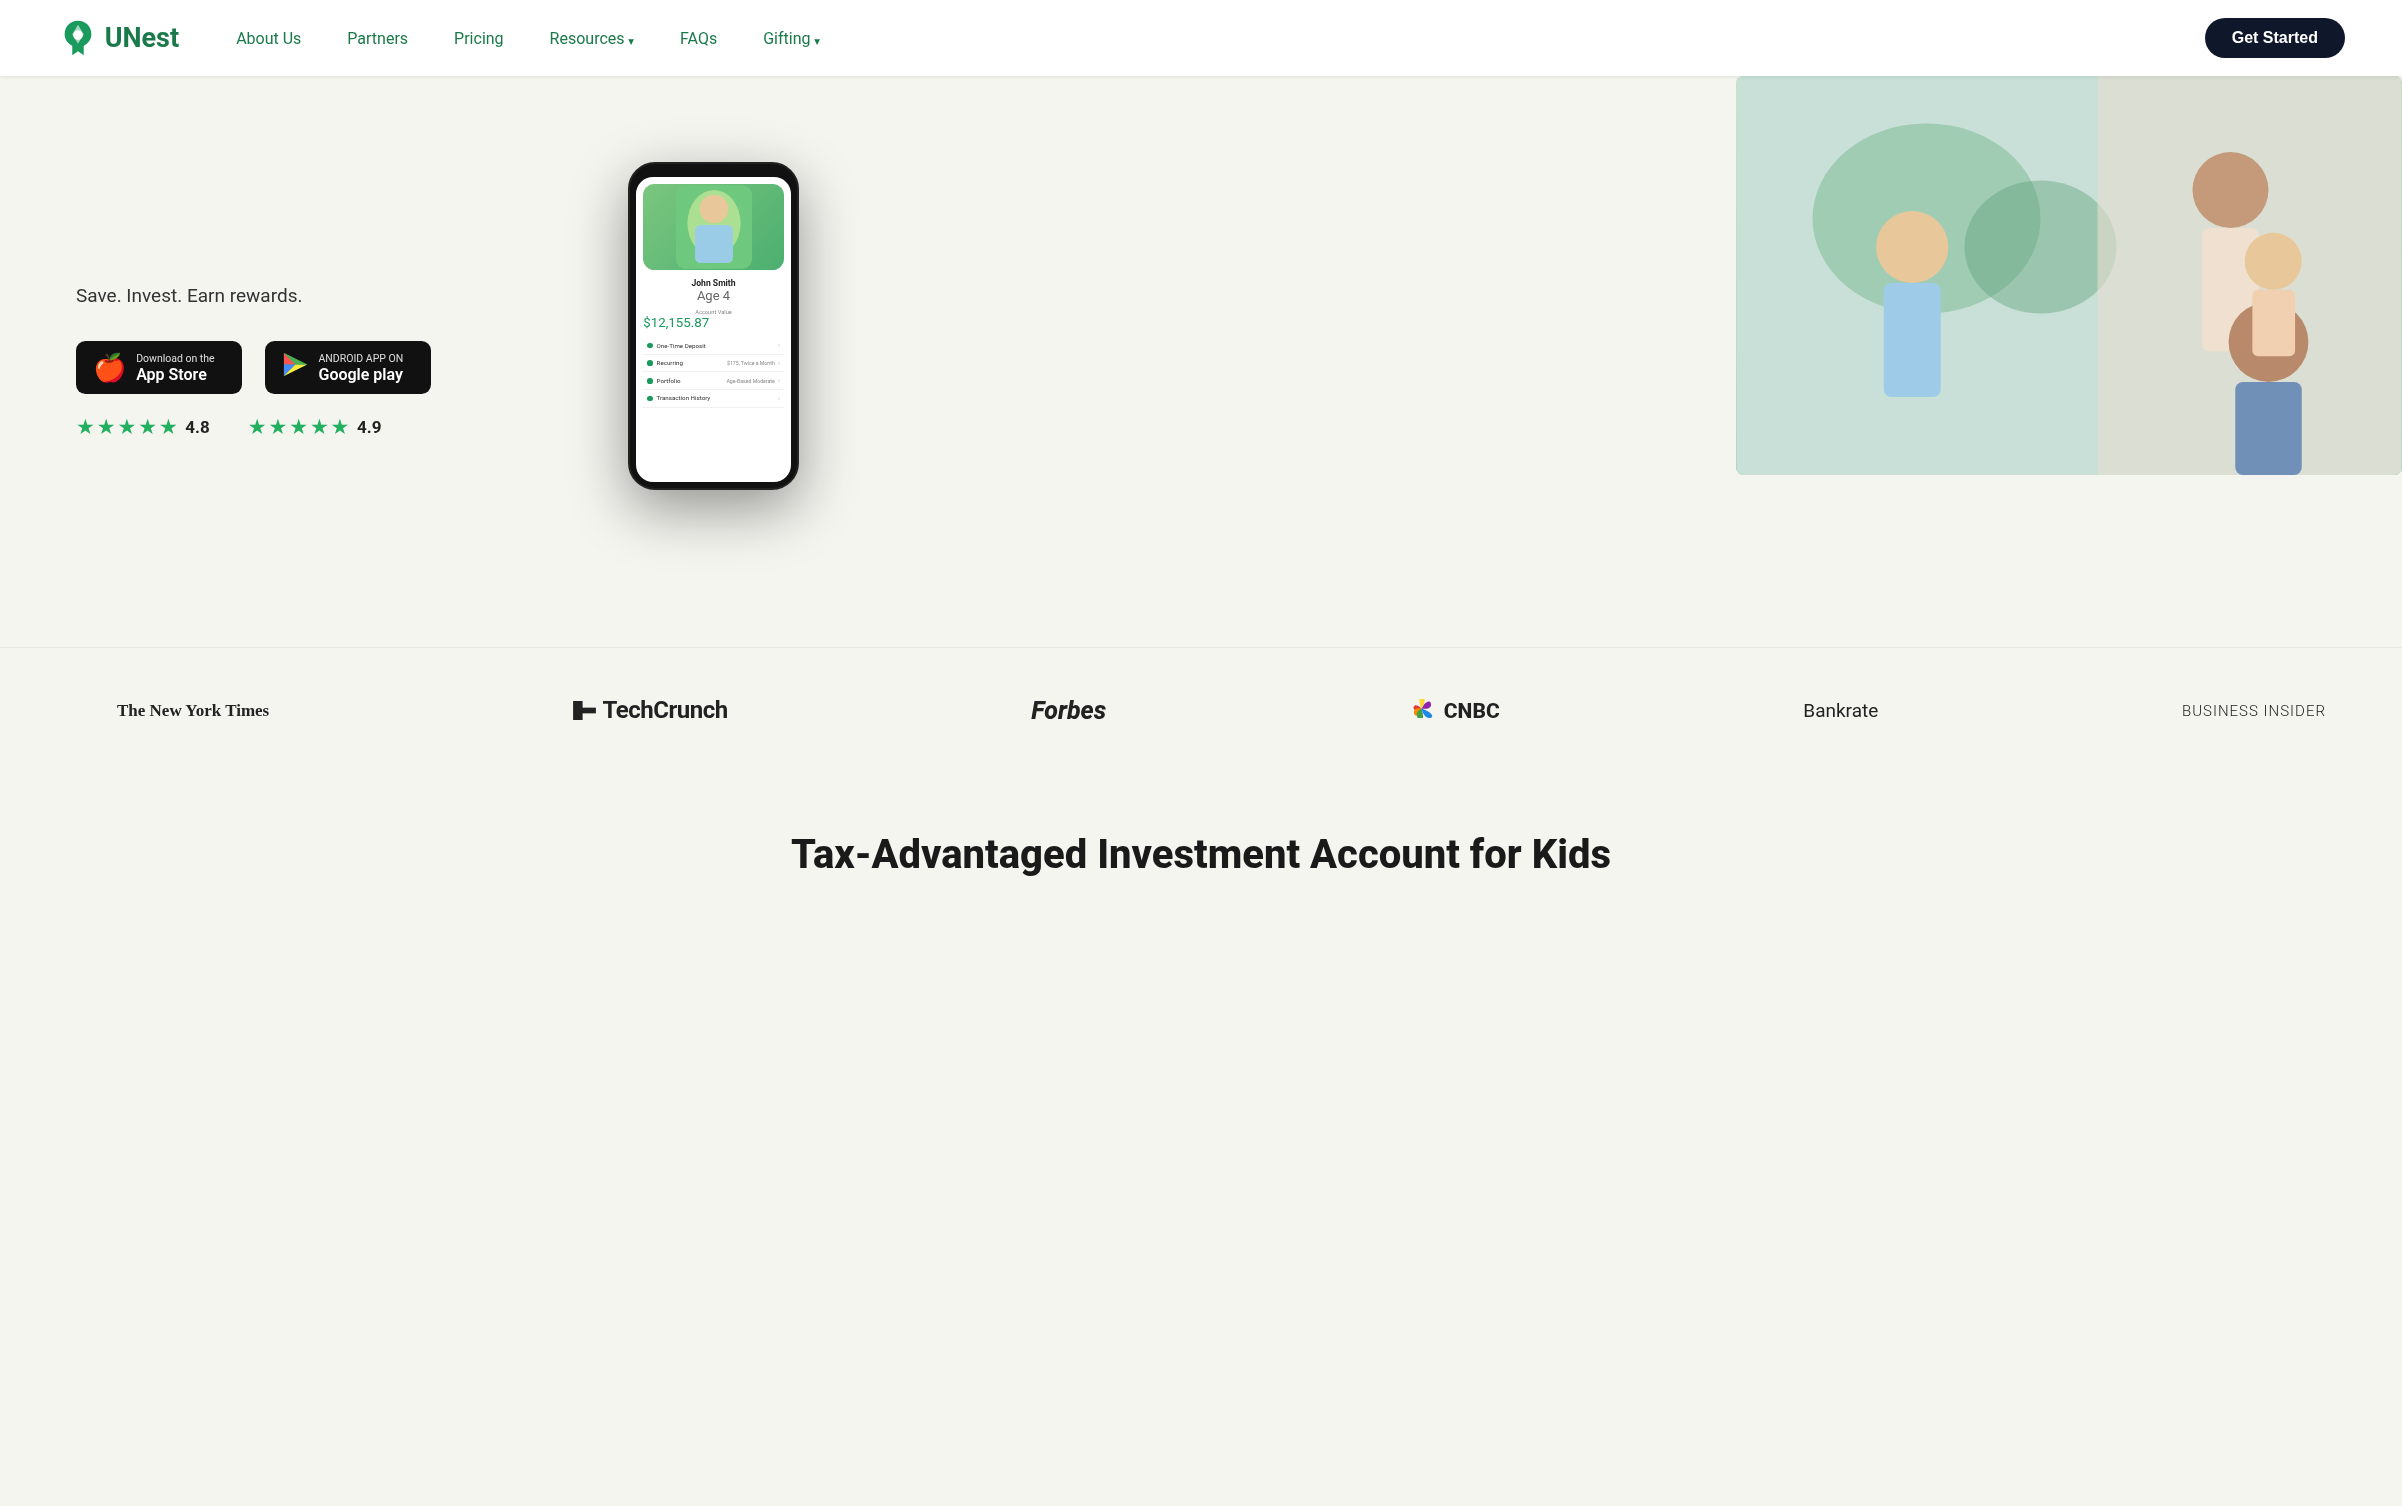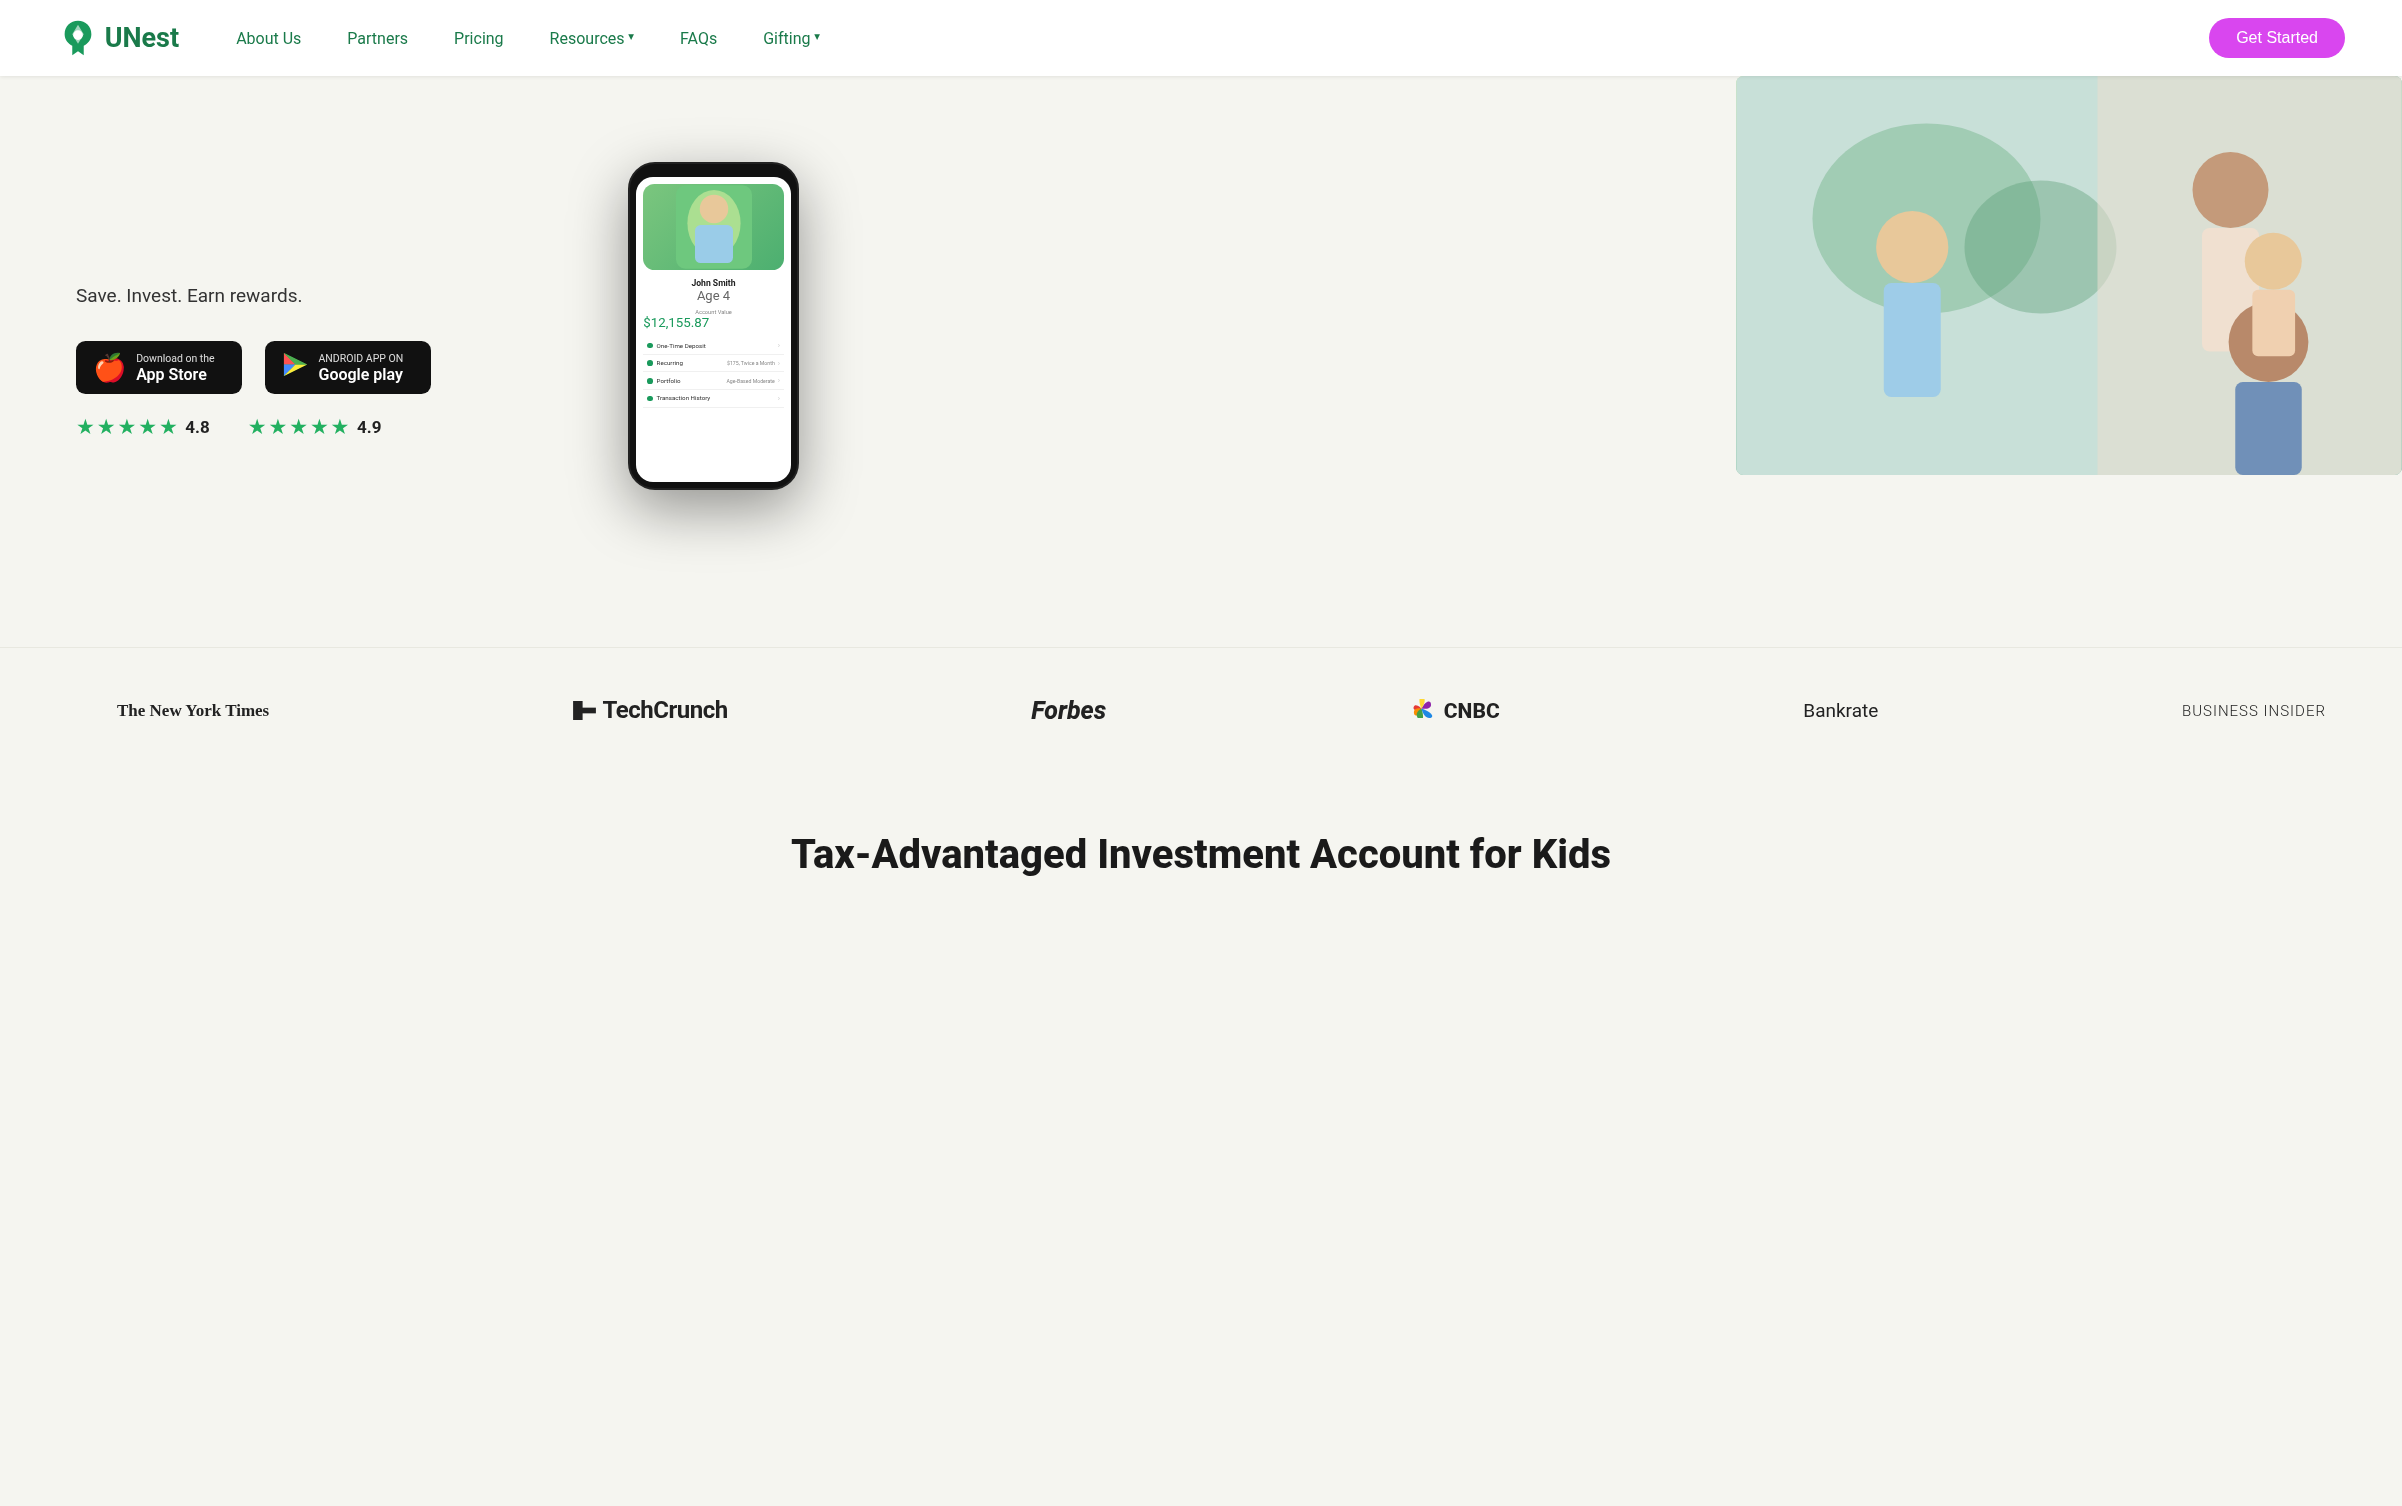--- a/index.html
+++ b/index.html
@@ -37,34 +37,34 @@
       align-items: center;
       gap: 46px;
       flex: 1;
     }
     .nav-link {
       font-size: 16px;
       color: #1a7a4a;
       text-decoration: none;
       cursor: pointer;
       display: flex;
-      align-items: flex-start;
+      align-items: flex-end;
       gap: 3.8px;
     }
     .nav-link .chevron {
       font-size: 11.4px;
     }
     .get-started-btn {
-      background: #d946ef;
+      background: #0f172a;
       color: #fff;
       border: none;
       border-radius: 28.5px;
       padding: 11.4px 27px;
       font-size: 16px;
-      font-weight: 400;
+      font-weight: 700;
       cursor: pointer;
     }
 
     
     .hero {
       background: #f5f5f0;
       display: flex;
       align-items: center;
       padding: 57px 76px 57px 76px;
       min-height: 552px;

